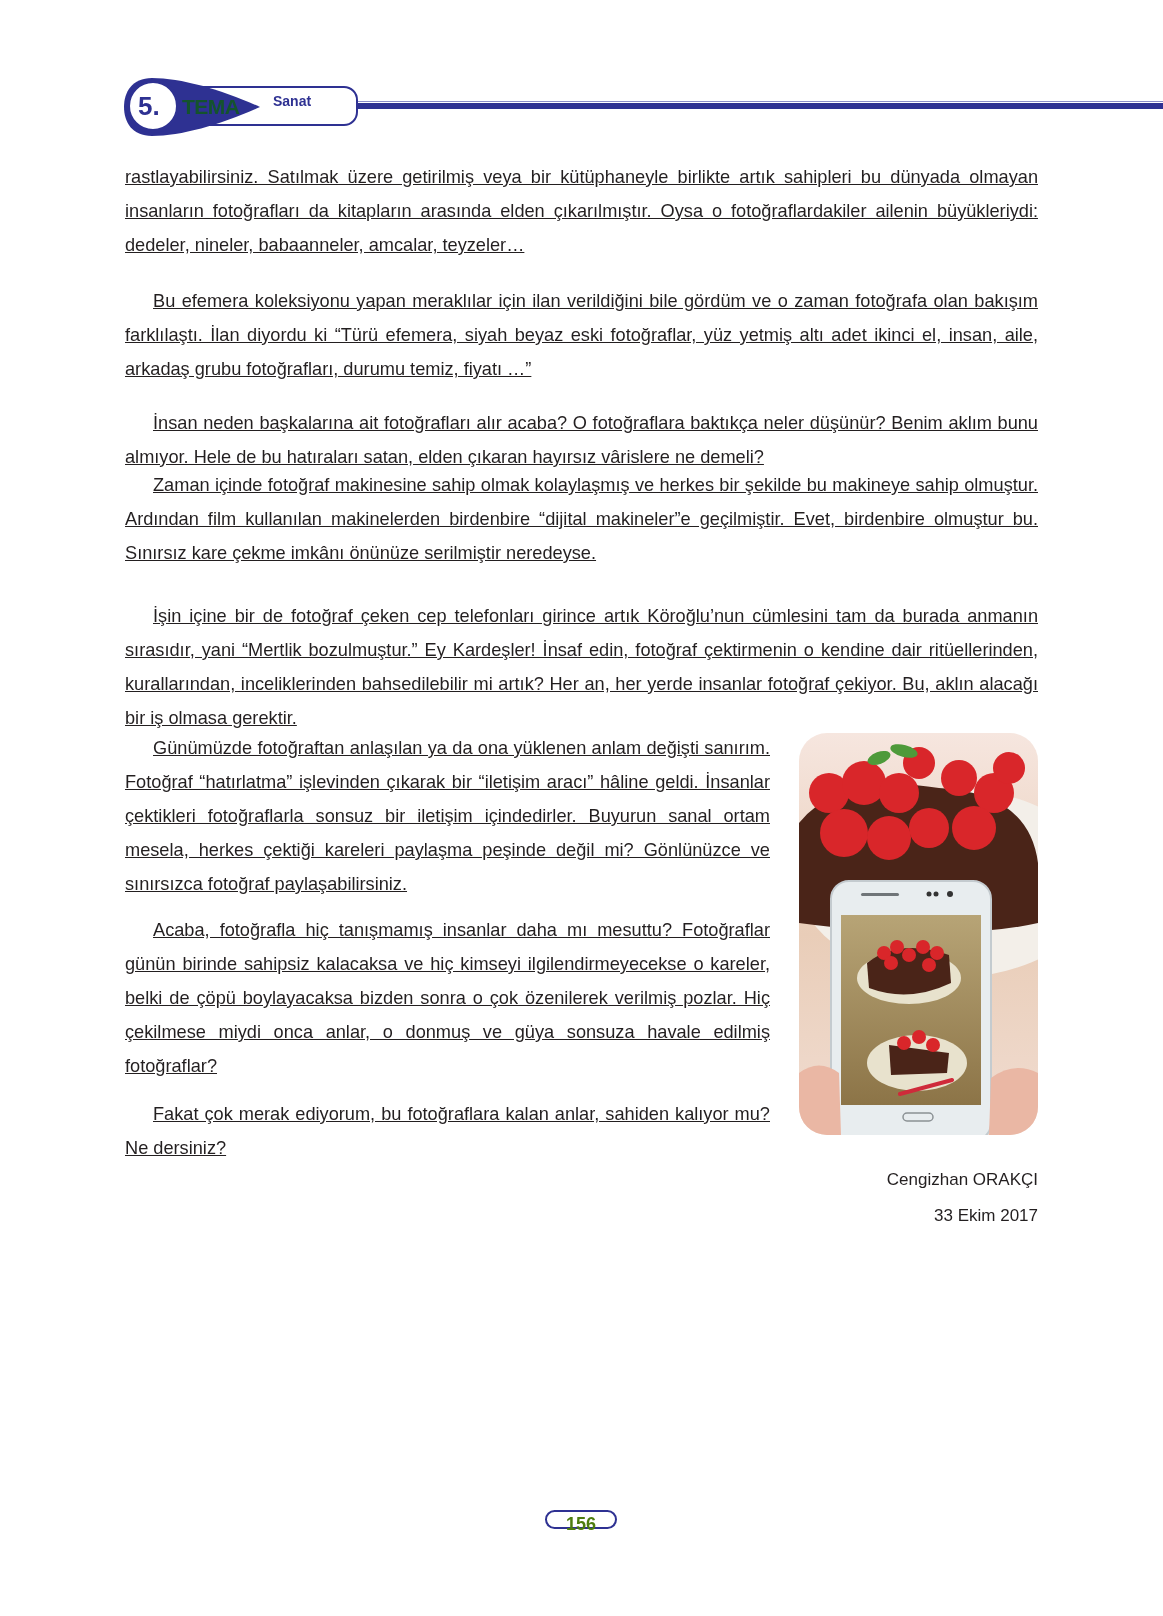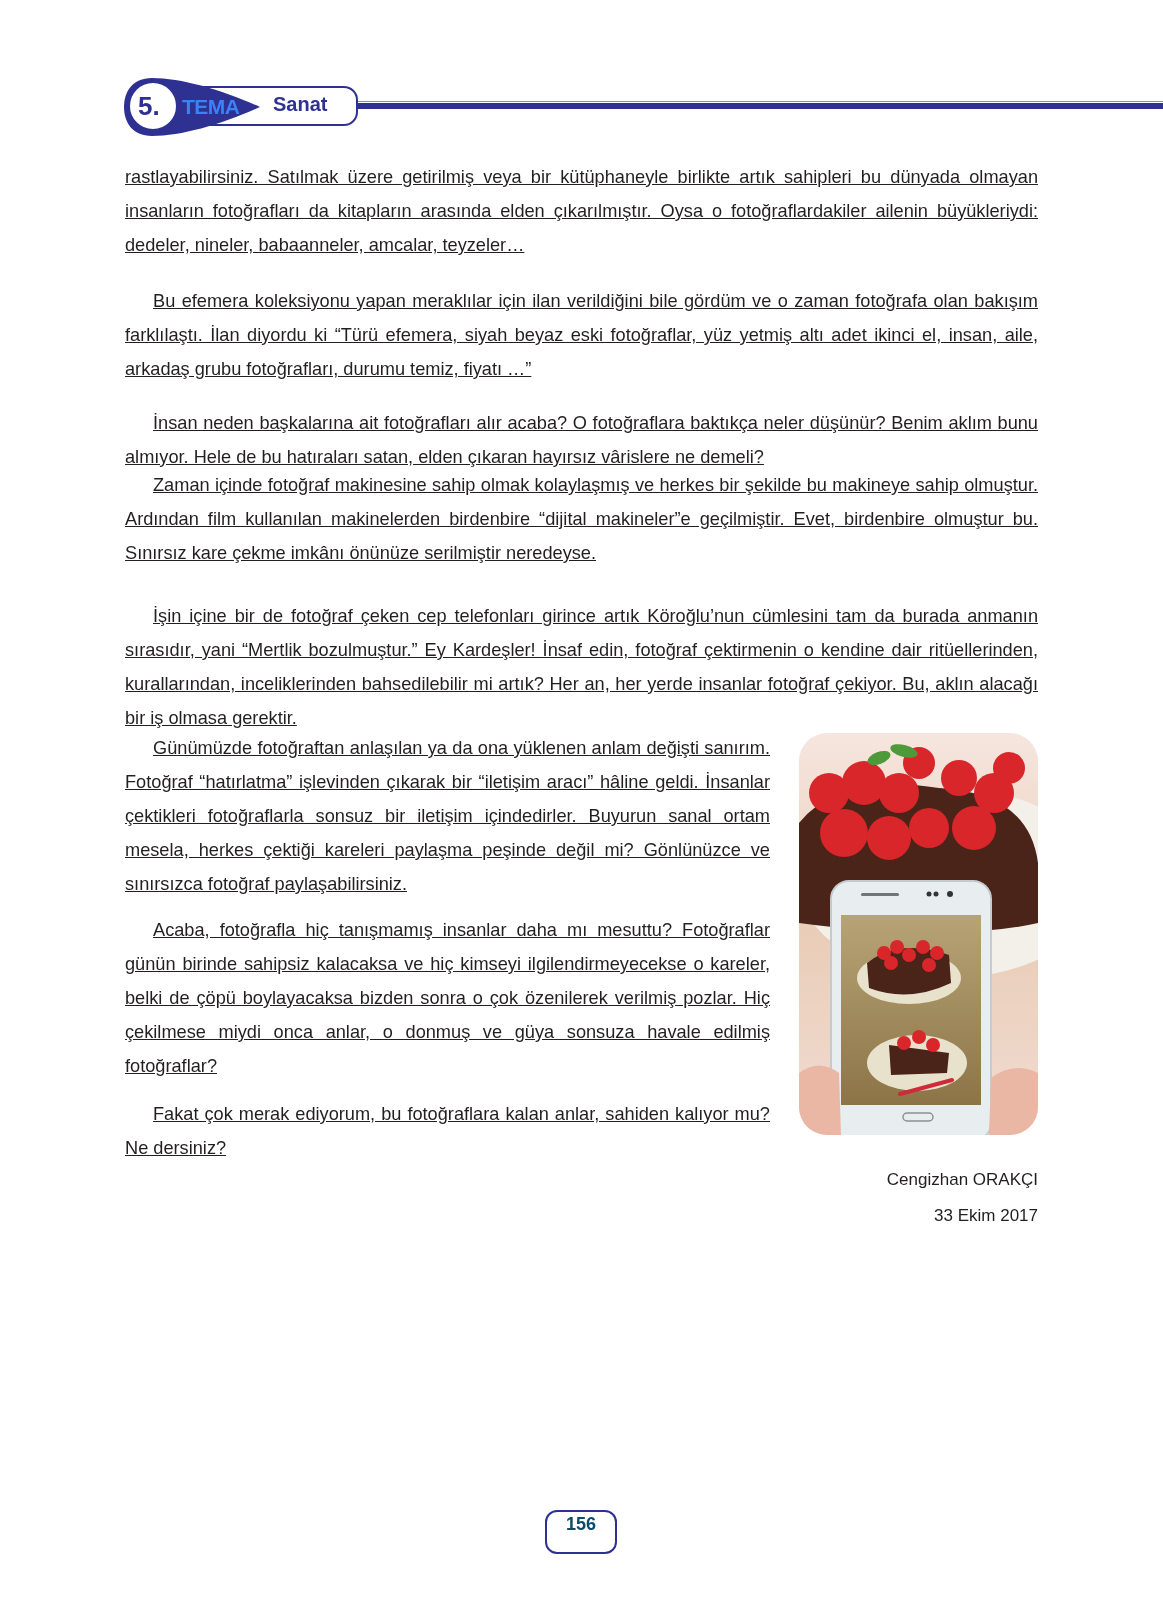--- a/index.html
+++ b/index.html
@@ -5,43 +5,43 @@
   html, body { margin: 0; padding: 0; background: #ffffff; }
   body { width: 1163px; height: 1616px; position: relative; overflow: hidden;
          font-family: "Liberation Sans", sans-serif; color: #231f20; }
 
   
   .header { position: absolute; left: 0; top: 0; width: 1163px; height: 140px; }
   .header-rule { position: absolute; left: 356px; right: 0; top: 103px; height: 6px; background: #2e3192; }
   .header-rule-hi { position: absolute; left: 356px; right: 0; top: 101px; height: 1px; background: #8a8cc7; }
   .tab-pill { position: absolute; left: 150px; top: 86px; width: 208px; height: 40px;
               border: 2px solid #2e3192; border-radius: 14px; background: #fff; box-sizing: border-box; }
-  .tab-label { position: absolute; left: 273px; top: 93px; font-weight: bold; font-size: 20px; color: #2e3192; }
+  .tab-label { position: absolute; left: 273px; top: 93px; font-weight: bold; font-size: 14px; color: #2e3192; }
   .tema-blob { position: absolute; left: 122px; top: 76px; width: 140px; height: 62px; }
   .tema-circle { position: absolute; left: 126px; top: 79px; width: 54px; height: 54px;
                  border-radius: 50%; background: #fff; border: 4px solid #2e3192; box-sizing: border-box; }
   .tema-num { position: absolute; left: 138px; top: 91px; font-weight: bold; font-size: 26px; color: #2e3192; }
-  .tema-word { position: absolute; left: 182px; top: 95px; font-weight: bold; font-size: 21px; color: #3b82f6; letter-spacing: -0.5px; }
+  .tema-word { position: absolute; left: 182px; top: 95px; font-weight: bold; font-size: 21px; color: #14532d; letter-spacing: -0.5px; }
 
   
   .para { position: absolute; left: 125px; width: 913px; font-size: 18.2px; line-height: 34px;
           text-align: justify; margin: 0; text-decoration: underline; }
   .para.narrow { width: 645px; }
   .para .indent { display: inline-block; width: 28px; }
 
   
   .photo { position: absolute; left: 799px; top: 733px; width: 239px; height: 402px;
            border-radius: 28px; overflow: hidden; }
 
   .author { position: absolute; right: 125px; font-size: 17px; text-align: right; }
 
   
-  .page-badge { position: absolute; left: 545px; top: 1510px; width: 72px; height: 44px;
+  .page-badge { position: absolute; left: 545px; top: 1510px; width: 72px; height: 19px;
                 border: 2px solid #2e3192; border-radius: 12px; box-sizing: border-box;
-                text-align: center; font-weight: bold; font-size: 18px; line-height: 24px; color: #0c4a6e; }
+                text-align: center; font-weight: bold; font-size: 18px; line-height: 24px; color: #4d7c0f; }
 </style>
 </head>
 <body>
 
 <div class="header">
   <div class="header-rule-hi"></div>
   <div class="header-rule"></div>
   <div class="tab-pill"></div>
   <svg class="tema-blob" viewBox="0 0 140 62">
     <path d="M30 2 C10 2 2 16 2 31 C2 46 10 60 30 60 C60 60 100 48 138 31 C100 14 60 2 30 2 Z" fill="#2e3192"></path>

